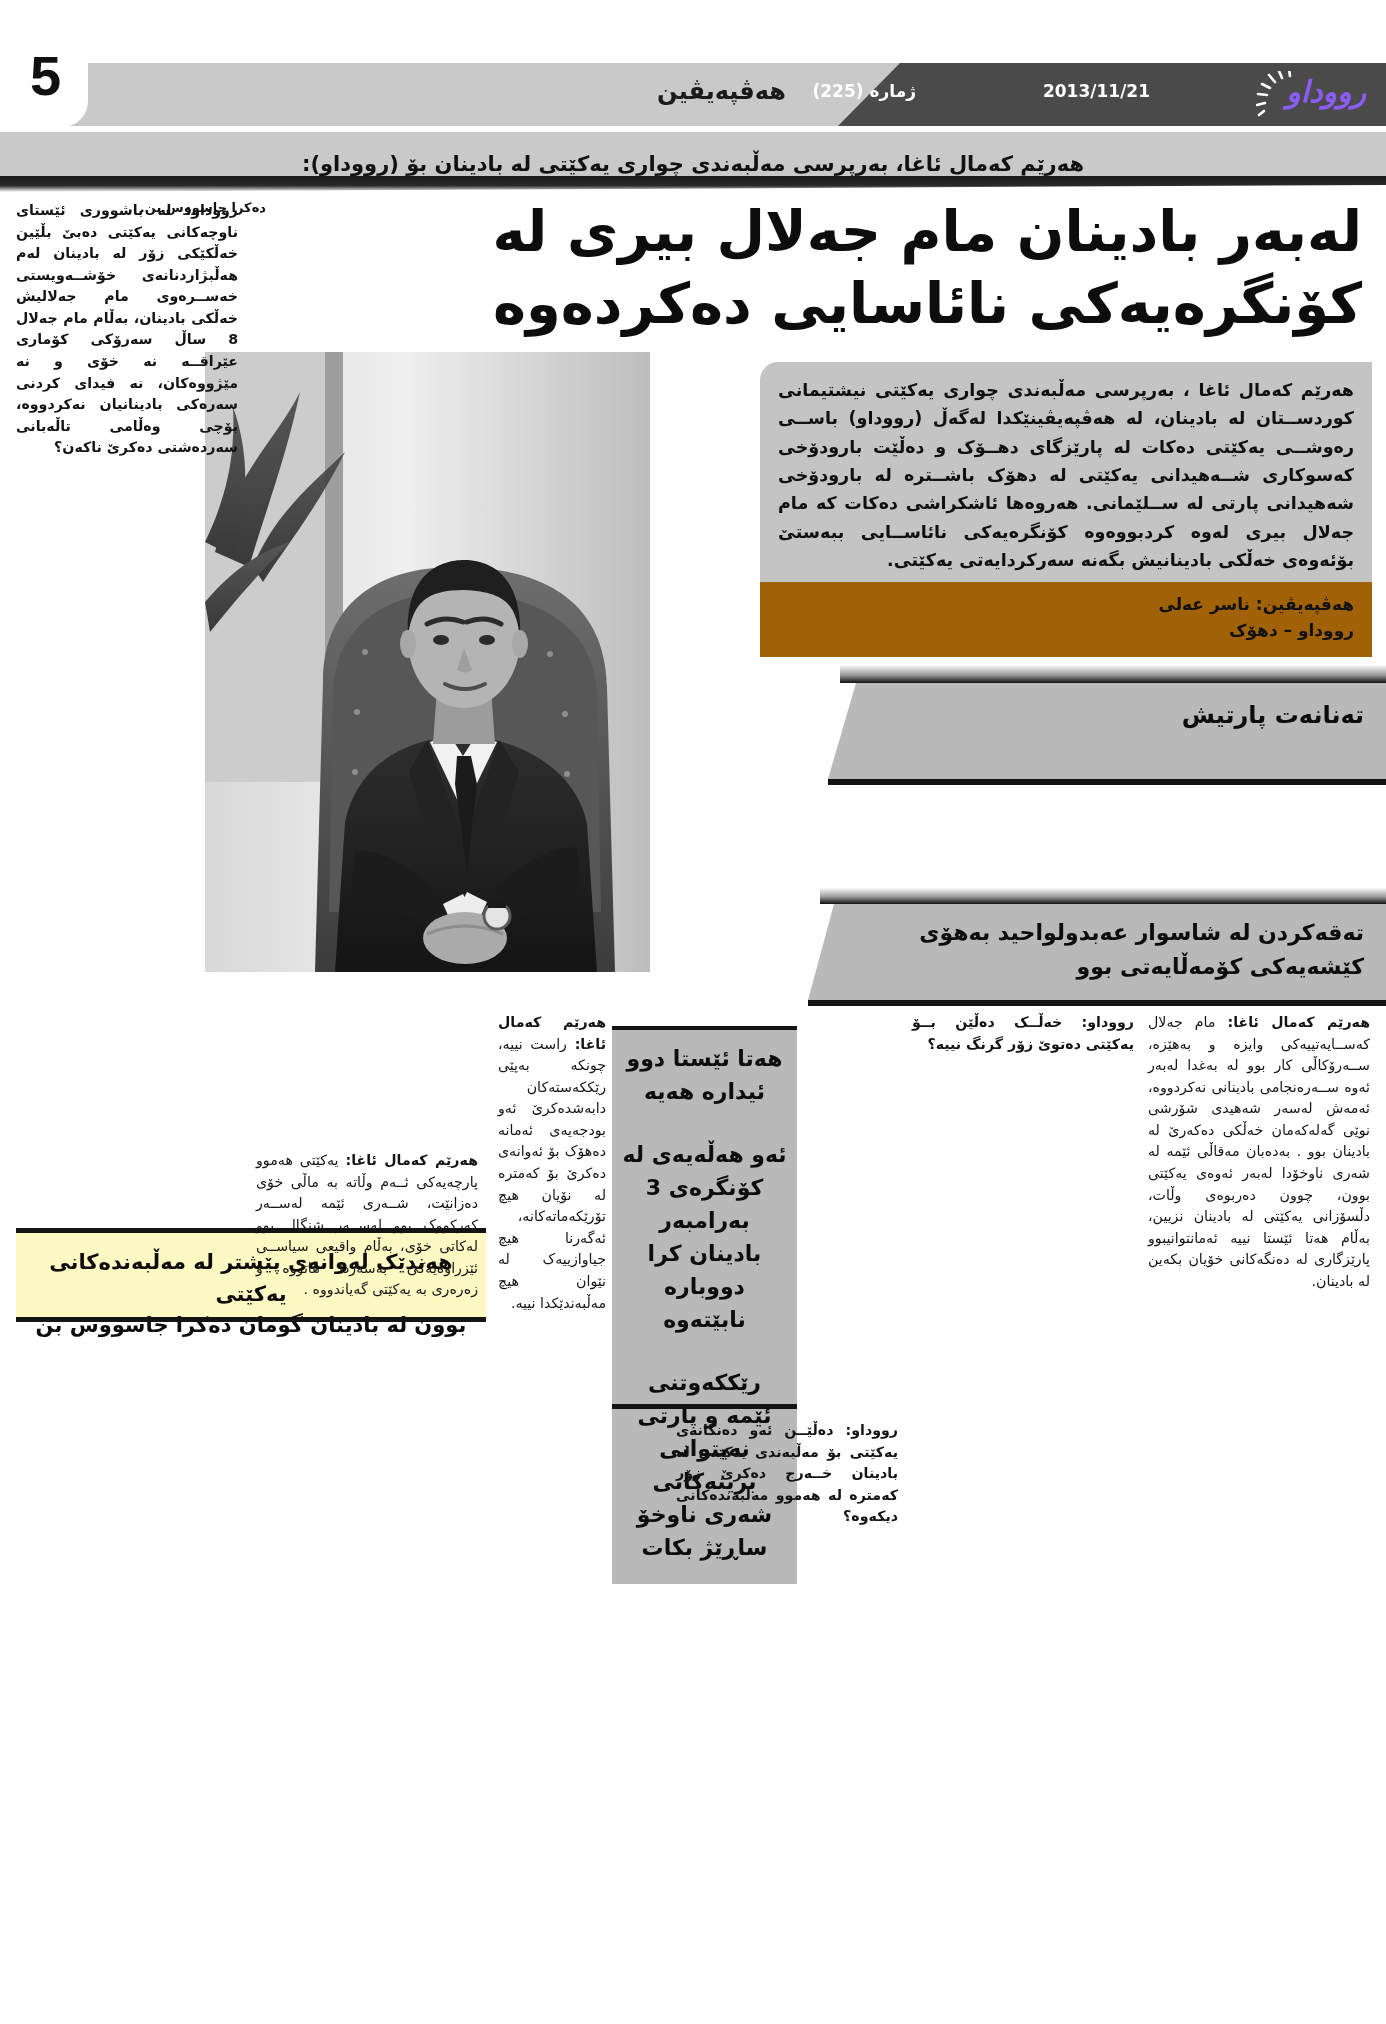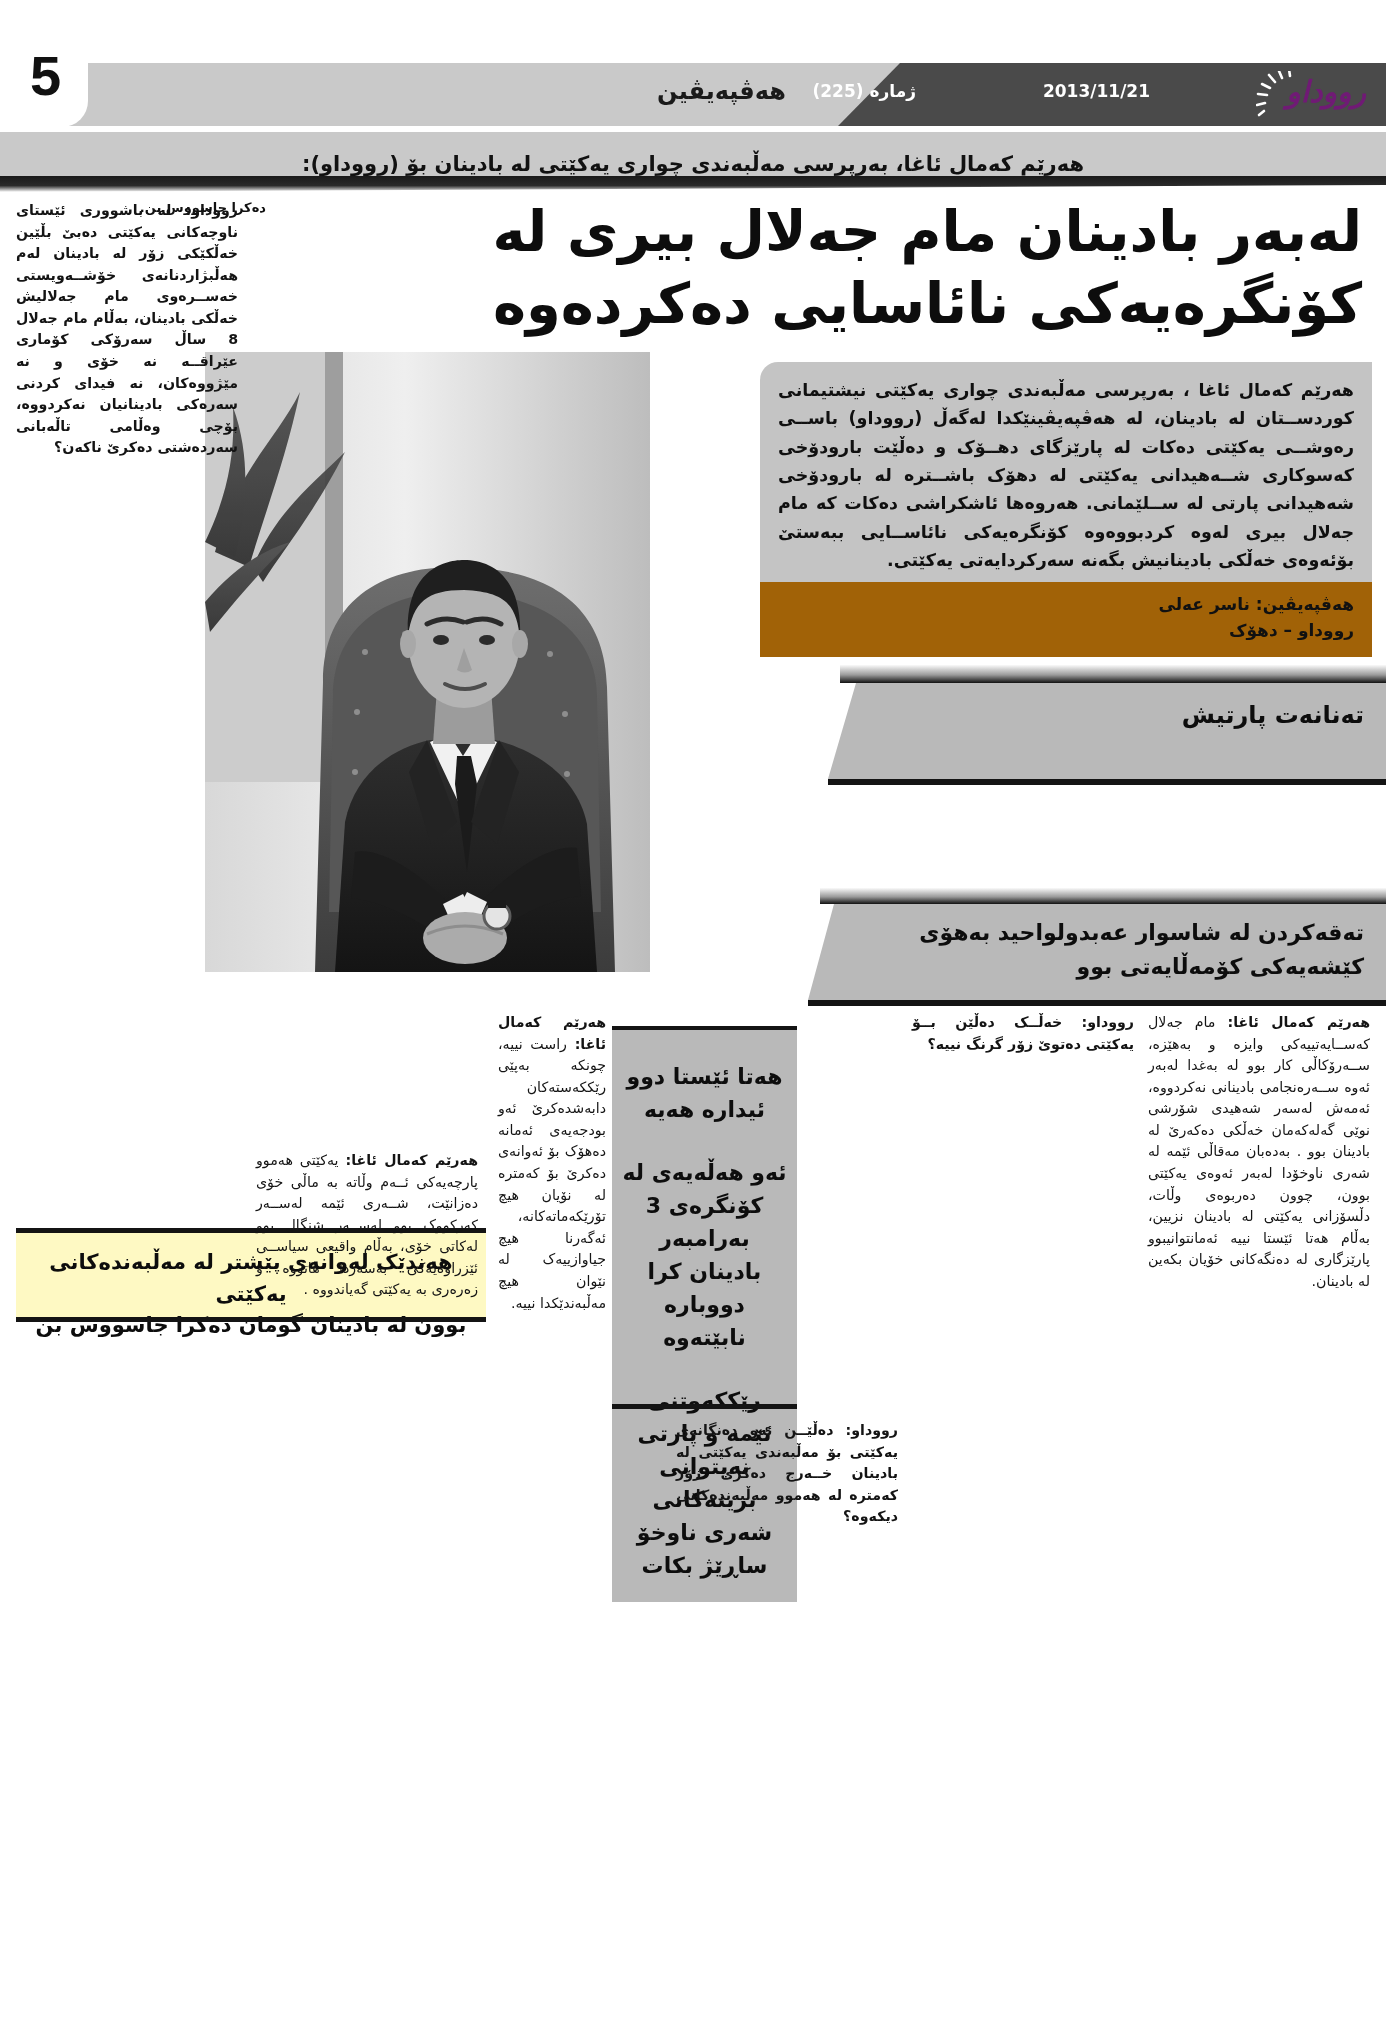--- a/index.html
+++ b/index.html
@@ -15,21 +15,21 @@
            border-radius:0 0 26px 0;z-index:5;}
   .pagenum{position:absolute;left:30px;top:48px;font-size:56px;font-weight:bold;
            color:#111;z-index:6;line-height:1;font-family:"Liberation Sans",sans-serif;}
   .mh-section{position:absolute;right:600px;top:14px;font-size:24px;font-weight:bold;color:#1a1a1a;letter-spacing:1px;}
   .mh-meta{position:absolute;top:18px;font-size:17px;color:#fff;font-weight:bold;white-space:nowrap;}
   .mh-date{right:236px;}
   .mh-day{right:356px;margin-top:40px;}
   .mh-issue{right:470px;}
   .logo{position:absolute;right:14px;top:6px;width:120px;height:50px;color:#fff;}
   .logo-text{position:absolute;right:6px;top:8px;font-size:30px;font-weight:bold;
-             font-style:italic;color:#701a75;line-height:1;}
+             font-style:italic;color:#8b5cf6;line-height:1;}
   .logo-rays{position:absolute;right:12px;top:2px;width:104px;height:46px;}
 
   .mh-underline{position:absolute;left:0;top:126px;width:1386px;height:4px;background:#fff;}
 
   
   .kicker{position:absolute;left:0;top:132px;width:1386px;height:44px;background:#c9c9c9;}
   .kicker-text{position:absolute;left:0;right:0;top:20px;text-align:center;
                font-size:21px;font-weight:bold;color:#111;}
   .kicker-shadow{position:absolute;left:0;top:176px;width:1386px;height:16px;
                  background:linear-gradient(180deg,#1a1a1a 0%,#2a2a2a 60%,#ffffff 100%);
@@ -51,21 +51,21 @@
   .byline div{font-size:17px;font-weight:bold;color:#111;text-align:right;line-height:1.5;}
 
   
   .pq{position:absolute;background:#b9b9b9;box-sizing:border-box;}
   .pq-inner{font-size:24px;font-weight:bold;line-height:1.55;color:#0d0d0d;text-align:right;}
   .pq-shadow{position:absolute;background:linear-gradient(180deg,#fafafa 0%,#9a9a9a 55%,#111 100%);}
   .pq-bar{position:absolute;background:#141414;}
 
   
   .vq{position:absolute;left:612px;top:1030px;width:185px;background:#b9b9b9;
-      padding:30px 10px 20px 10px;box-sizing:border-box;}
+      padding:12px 10px 20px 10px;box-sizing:border-box;}
   .vq p{margin:0 0 30px 0;font-size:22px;font-weight:bold;line-height:1.5;
         text-align:center;color:#0d0d0d;}
   .vq p:last-child{margin-bottom:0;}
   .vq-bar{position:absolute;left:612px;width:185px;height:5px;background:#141414;}
 
   
   .col{position:absolute;text-align:justify;font-size:14.2px;line-height:1.52;color:#141414;}
   .col p{margin:0 0 2px 0;}
   .col b{font-weight:bold;}
 

